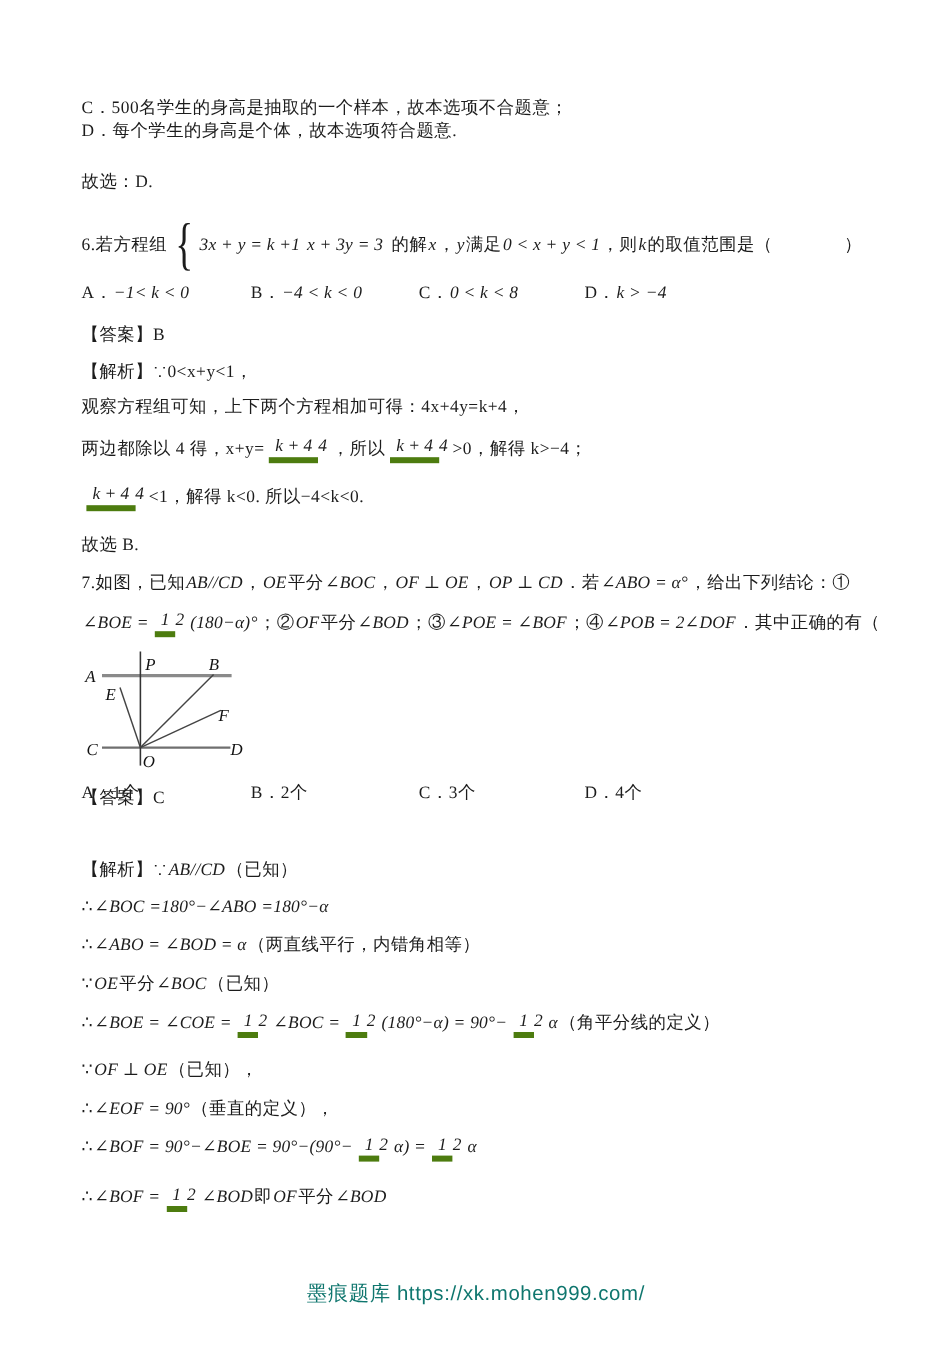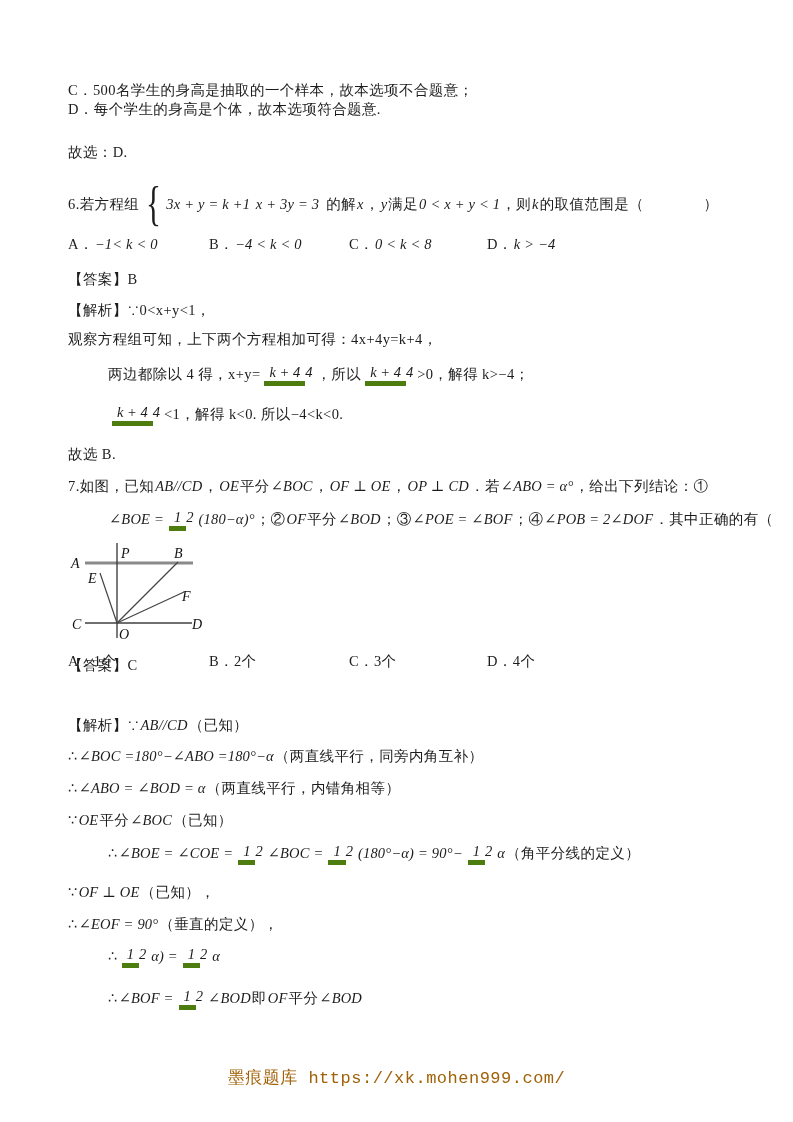--- a/index.html
+++ b/index.html
@@ -7,21 +7,21 @@
     width:793px;height:1122px;background:#ffffff;position:relative;
     font-family:"Liberation Serif","DejaVu Serif",serif;color:#1c1c1c;
     overflow:hidden;
   }
   .page{position:absolute;inset:0;}
   .ln{
     position:absolute;left:68px;height:20px;
     display:flex;align-items:center;white-space:nowrap;
     font-size:14.5px;line-height:1.2;
   }
-  .ln.tall{height:42px;margin-left:40px;}
+  .ln.tall{height:42px;}
   .ln span{display:inline-block;}
   .cn{letter-spacing:0.4px;}
   .m{font-style:italic;font-family:"Liberation Serif","DejaVu Serif",serif;letter-spacing:0.2px;padding:0 1px;}
   .frac{
     display:inline-flex;flex-direction:column;align-items:center;
     font-style:italic;margin:0 4px;line-height:1.05;vertical-align:middle;
   }
   .fn{border-bottom:5px solid #4d7c0f;padding:0 5px 1px 5px;}
   .fd{padding-top:1px;}
   .sysline{height:54px;}
@@ -29,22 +29,22 @@
     font-size:48px;font-weight:400;line-height:0.9;
     transform:scaleX(0.65);margin:0 0 2px 3px;font-style:normal;
   }
   .stack{display:inline-flex;flex-direction:column;row-gap:4px;margin-right:6px;}
   .optrow{width:640px;}
   .opt{position:absolute;top:0;height:20px;display:inline-flex;align-items:center;white-space:nowrap;text-align:right;}
   .figwrap{position:absolute;left:60px;top:538px;width:172px;height:112px;}
   .fig-label{font-style:italic;font-size:14px;fill:#111;font-family:"Liberation Serif","DejaVu Serif",serif;}
   .footer{
     position:absolute;left:0;right:0;top:1066px;text-align:center;
-    color:#a16207;font-size:17px;letter-spacing:0.5px;
-    font-family:Liberation Mono, monospace;
+    color:#0f766e;font-size:17px;letter-spacing:0.5px;
+    font-family:Liberation Sans, sans-serif;
   }
 </style>
 </head>
 <body>
 
 <div class="page">
 
   <div class="ln" style="top:81px">
       <span class="cn">C．500名学生的身高是抽取的一个样本，故本选项不合题意；</span>
     </div>
@@ -166,21 +166,20 @@
       <span class="cn">【答案】C</span>
     </div>
   <div class="ln" style="top:716px">
       <span class="cn">【解析】∵</span>
       <span class="m">AB//CD</span>
       <span class="cn">（已知）</span>
     </div>
   <div class="ln" style="top:747px">
       <span class="cn">∴</span>
       <span class="m">∠BOC =180°−∠ABO =180°−α</span>
-      <span class="cn">（两直线平行，同旁内角互补）</span>
     </div>
   <div class="ln" style="top:779px">
       <span class="cn">∴</span>
       <span class="m">∠ABO = ∠BOD = α</span>
       <span class="cn">（两直线平行，内错角相等）</span>
     </div>
   <div class="ln" style="top:811px">
       <span class="cn">∵</span>
       <span class="m">OE</span>
       <span class="cn">平分</span>
@@ -203,20 +202,21 @@
       <span class="m">OF ⊥ OE</span>
       <span class="cn">（已知），</span>
     </div>
   <div class="ln" style="top:915px">
       <span class="cn">∴</span>
       <span class="m">∠EOF = 90°</span>
       <span class="cn">（垂直的定义），</span>
     </div>
   <div class="ln tall" style="top:936px">
       <span class="cn">∴</span>
+      <span class="m">∠BOF = 90°−∠BOE = 90°−(90°−</span>
       <span class="frac"><span class="fn">1</span><span class="fd">2</span></span>
       <span class="m">α) =</span>
       <span class="frac"><span class="fn">1</span><span class="fd">2</span></span>
       <span class="m">α</span>
     </div>
   <div class="ln tall" style="top:978px">
       <span class="cn">∴</span>
       <span class="m">∠BOF =</span>
       <span class="frac"><span class="fn">1</span><span class="fd">2</span></span>
       <span class="m">∠BOD</span>

